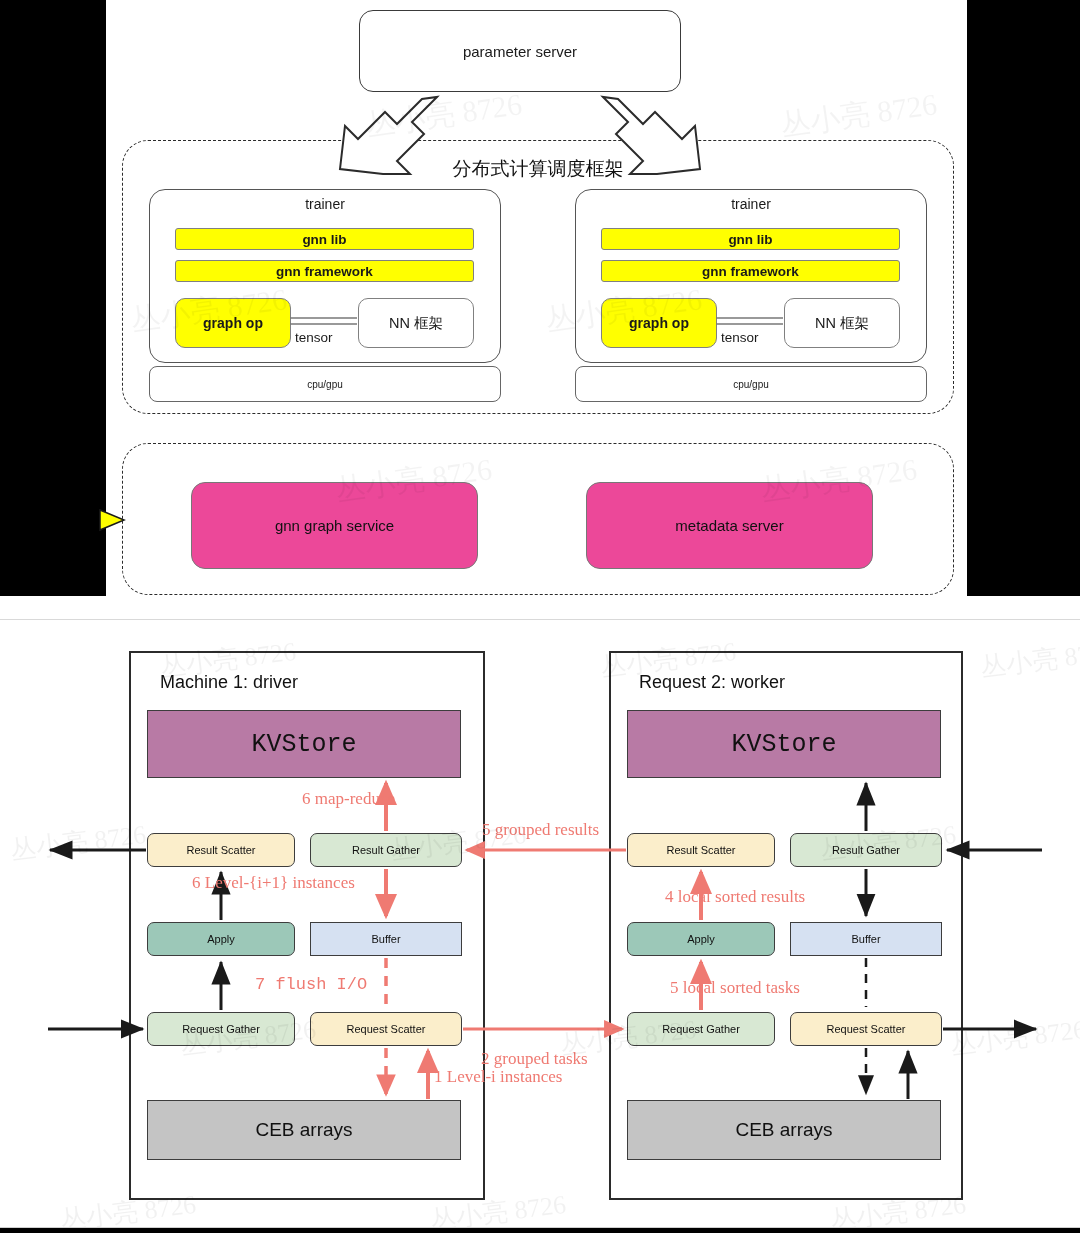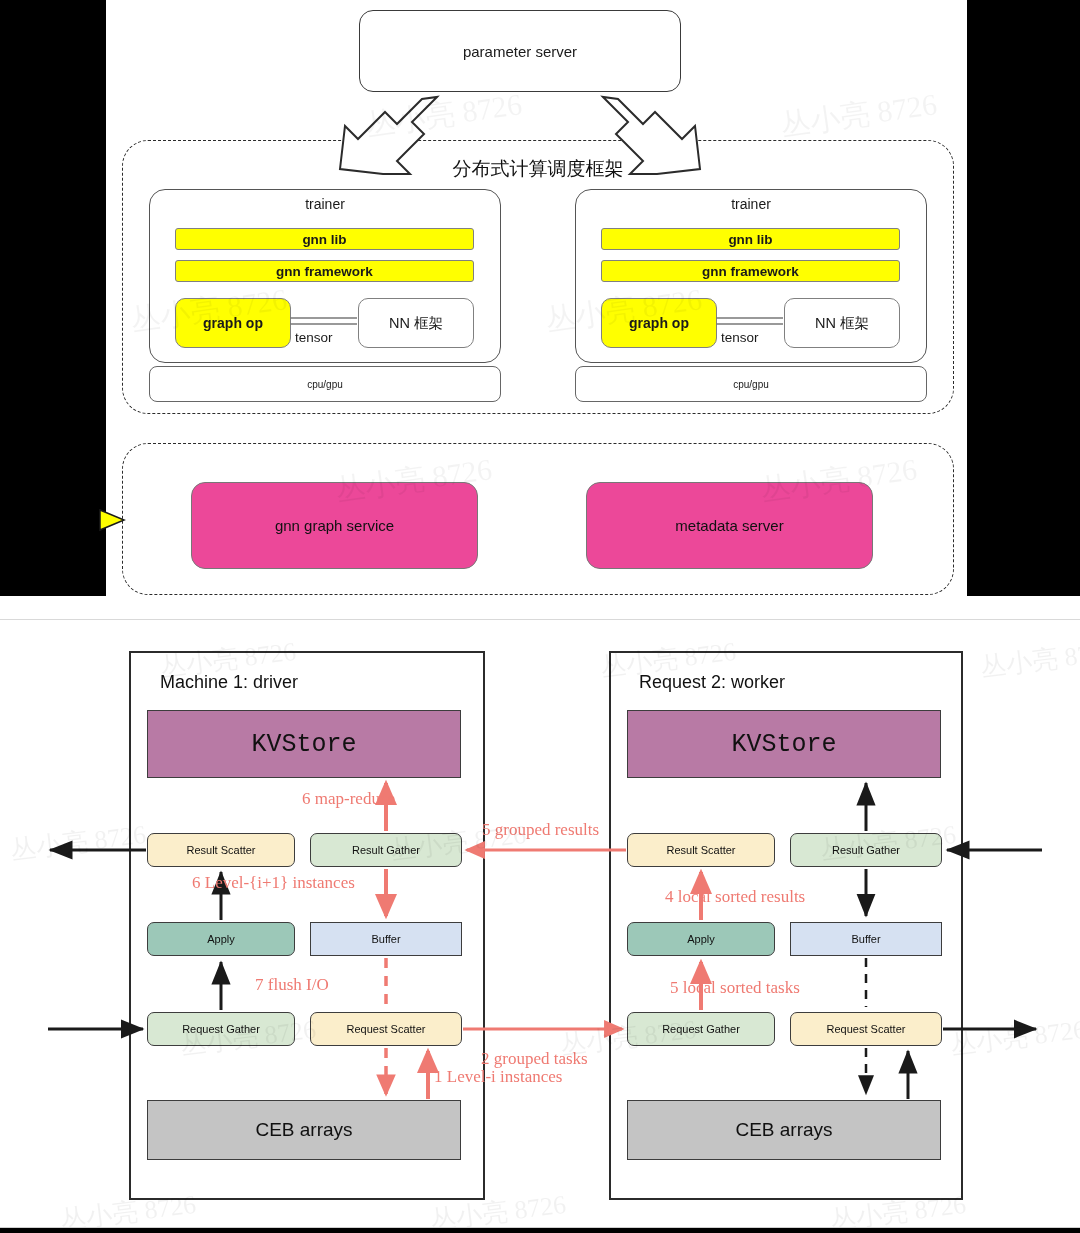--- a/index.html
+++ b/index.html
@@ -297,21 +297,21 @@
 
     <line x1="1042" y1="230" x2="947" y2="230" stroke="#1a1a1a" stroke-width="3" marker-end="url(#ablk)"></line>
 
     <line x1="943" y1="409" x2="1036" y2="409" stroke="#1a1a1a" stroke-width="3" marker-end="url(#ablk)"></line>
   </svg>
 
   <div class="lbl-red" style="left:302px;top:169px;">6 map-reduce</div>
   <div class="lbl-red" style="left:482px;top:200px;">5 grouped results</div>
   <div class="lbl-red" style="left:192px;top:253px;">6 Level-{i+1} instances</div>
   <div class="lbl-red" style="left:665px;top:267px;">4 local sorted results</div>
-  <div class="lbl-red" style="left:255px;top:355px;">7 flush I/O</div>
+  <div class="lbl-red" style="left:255px;top:355px;font-family:Liberation Mono, monospace;">7 flush I/O</div>
   <div class="lbl-red" style="left:670px;top:358px;">5 local sorted tasks</div>
   <div class="lbl-red" style="left:481px;top:381px;margin-top:48px;">2 grouped tasks</div>
   <div class="lbl-red" style="left:434px;top:447px;">1 Level-i instances</div>
 
   <div class="wm2" style="left:160px;top:22px;">丛小亮 8726</div>
   <div class="wm2" style="left:600px;top:22px;">丛小亮 8726</div>
   <div class="wm2" style="left:980px;top:22px;">丛小亮 8726</div>
   <div class="wm2" style="left:10px;top:205px;">丛小亮 8726</div>
   <div class="wm2" style="left:390px;top:205px;">丛小亮 8726</div>
   <div class="wm2" style="left:820px;top:205px;">丛小亮 8726</div>

